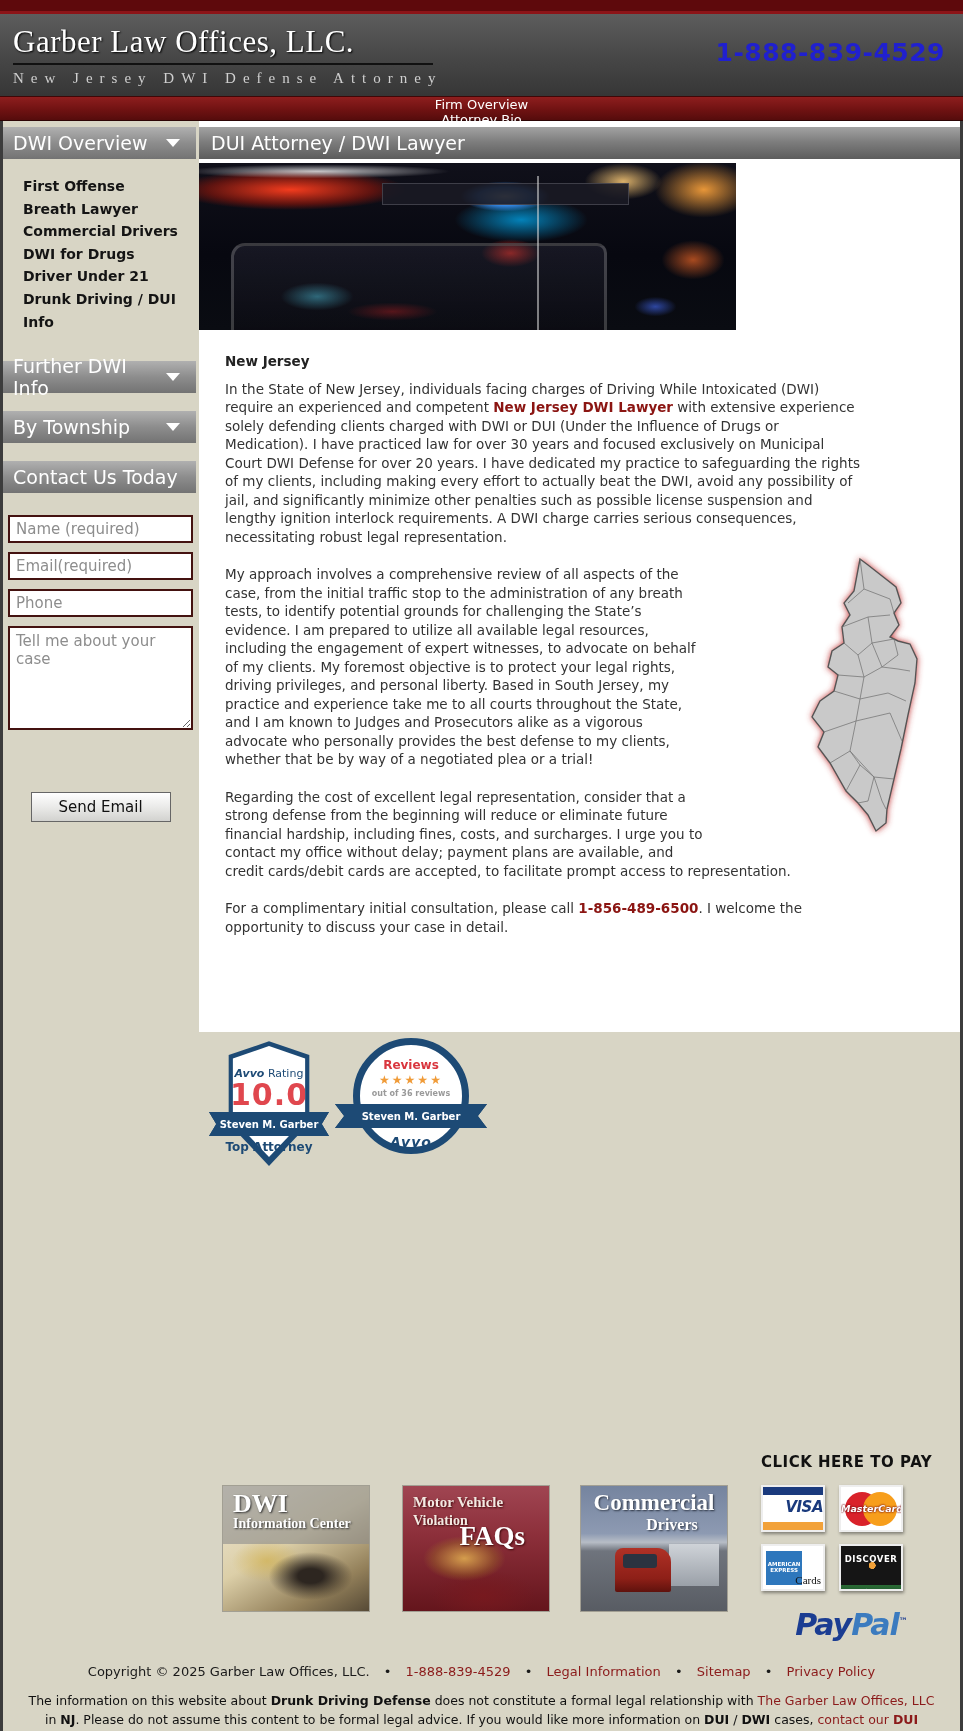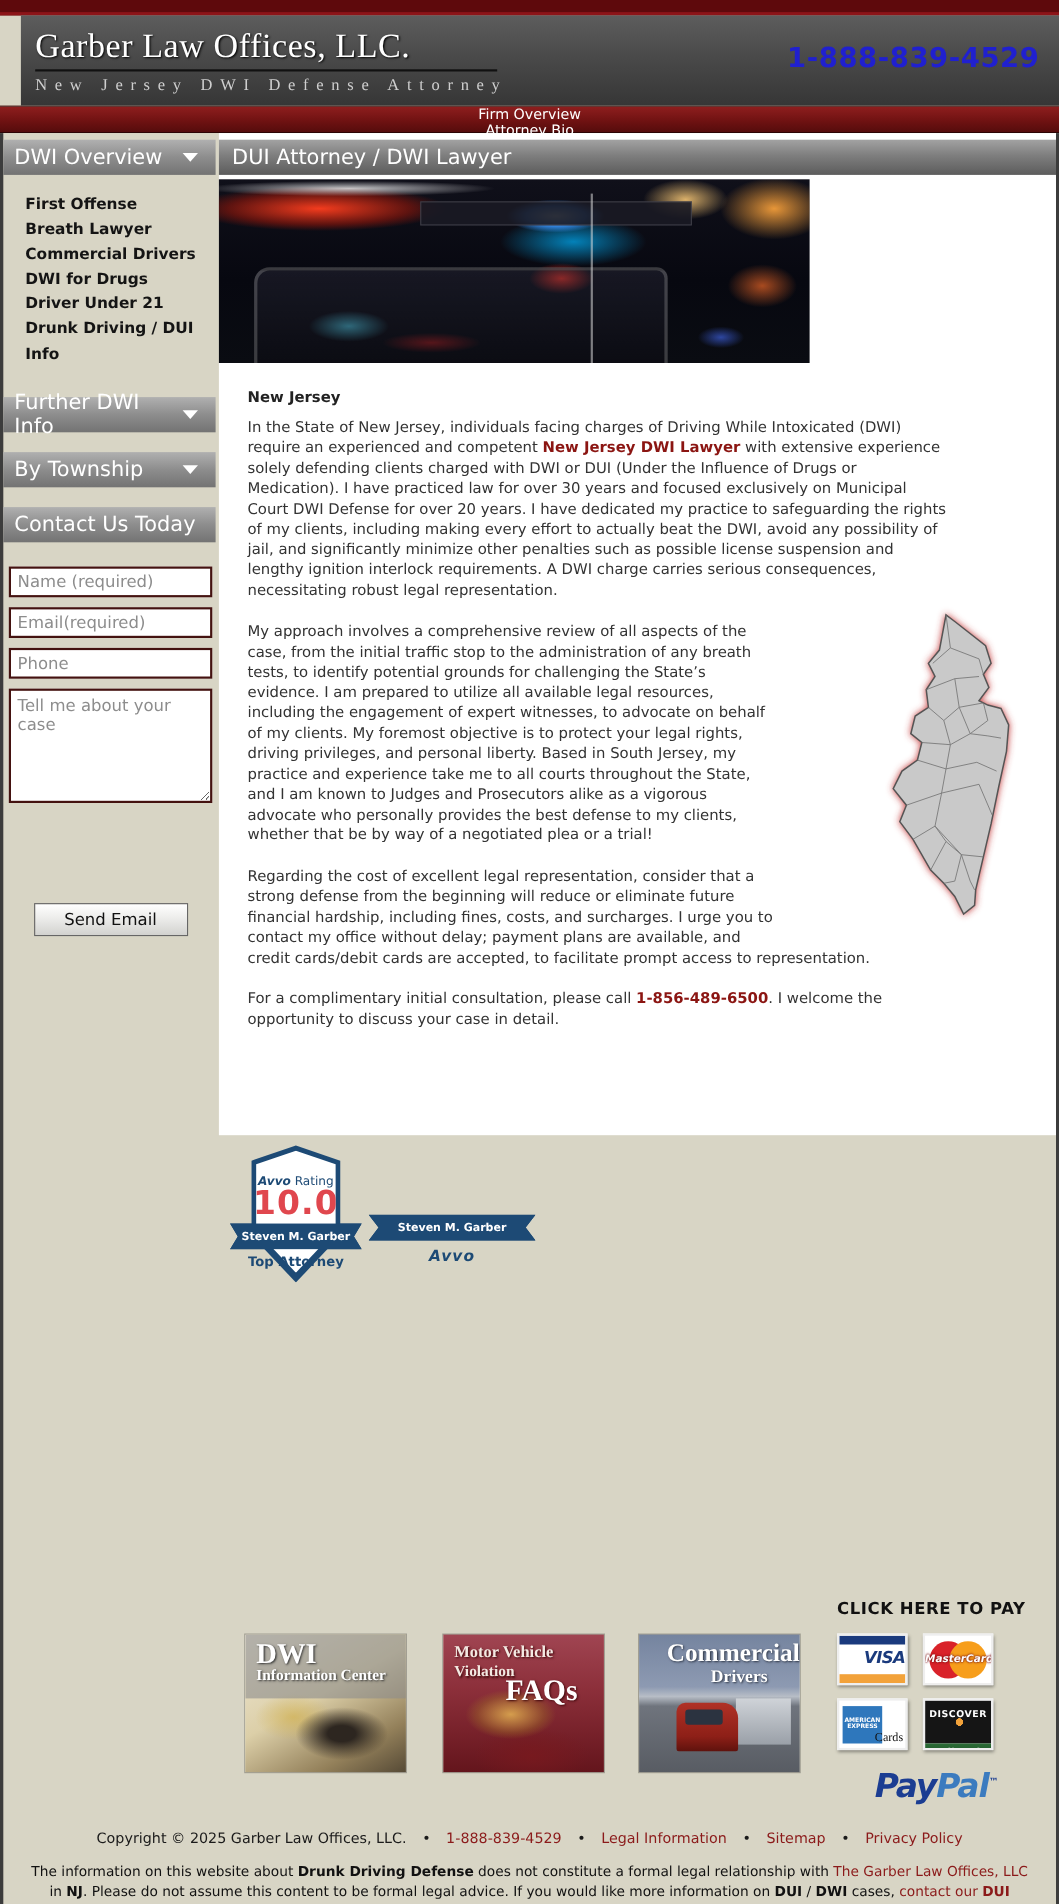--- a/index.html
+++ b/index.html
@@ -11,21 +11,20 @@
     width:963px; height:1731px;
     overflow:hidden;
   }
   
   .top-strip { height:14px; background:#5e090c; border-bottom:3px solid #8c1418; }
   
   .site-header {
     height:82px; position:relative;
     background:linear-gradient(180deg,#5d5d5d 0%,#4a4a4a 45%,#363636 100%);
     padding:10px 0 0 13px;
-    margin-left:19px;
   }
   .firm-name {
     font-family:"Liberation Serif","DejaVu Serif",serif;
     color:#fff; font-size:31px; font-weight:400; letter-spacing:.5px;
     display:inline-block; padding-bottom:3px; border-bottom:2px solid #111;
     width:420px; text-shadow:1px 1px 2px #000;
   }
   .tagline {
     font-family:"Liberation Serif","DejaVu Serif",serif;
     color:#cfcfcf; font-size:15px; letter-spacing:7px; margin-top:5px;
@@ -63,21 +62,21 @@
   .contact-form { padding:22px 3px 0 5px; }
   .contact-form input, .contact-form textarea {
     display:block; width:185px; background:#fff;
     border:2px solid #441210; margin-bottom:9px;
     font-family:"DejaVu Sans",sans-serif; font-size:15px; color:#333; padding:4px 6px;
   }
   .contact-form input { height:28px; }
   .contact-form textarea { height:104px; resize:vertical; }
   .contact-form ::placeholder { color:#8d8d8d; opacity:1; }
   .send-btn {
-    display:block; margin:91px auto 0 auto; width:140px; height:30px;
+    display:block; margin:62px auto 0 auto; width:140px; height:30px;
     background:linear-gradient(180deg,#ffffff 0%,#e8e8e6 55%,#d2d2cf 100%);
     border:1px solid #666; font-size:15px; color:#111; cursor:pointer;
     font-family:"DejaVu Sans",sans-serif;
   }
   
   .main-col { flex:1; background:#fff; margin-left:3px; padding-top:6px; }
   .page-title-bar {
     height:32px; display:flex; align-items:center;
     background:linear-gradient(180deg,#a2a2a2 0%,#7e7e7e 45%,#5c5c5c 100%);
     color:#fff; font-size:19px; padding-left:12px;
@@ -148,21 +147,21 @@
   .tile2 { left:400px;
     background:radial-gradient(ellipse 55px 30px at 42% 58%, rgba(222,170,80,.9), rgba(160,110,40,.4) 55%, transparent 75%),
                radial-gradient(ellipse 70px 35px at 55% 88%, rgba(120,25,30,.9), transparent 75%),
                linear-gradient(180deg,#a04552 0%,#8c2f3a 40%,#64151c 100%); }
   .tile2 .txt { padding:8px 16px 0 10px; }
   .tile2 .l1 { color:#f3e9e2; font-size:15px; font-weight:bold; text-shadow:1px 1px 2px #40090c; }
   .tile2 .l2 { color:#f3e9e2; font-size:14px; font-weight:bold; text-shadow:1px 1px 2px #40090c; display:inline-block; }
   .tile2 .big { color:#fff; font-size:27px; font-weight:bold; text-shadow:1px 1px 2px #40090c; float:right; margin:-8px 8px 0 0; }
   .tile3 { left:578px; font-family:"Liberation Serif","DejaVu Serif",serif;
     background:linear-gradient(180deg,#75849f 0%,#8d9ab2 38%,#b7bdc6 45%,#6f747d 52%,#585c63 100%); }
-  .tile3 .l1 { color:#fff; font-size:23px; font-weight:bold; text-align:right; margin-top:4px; text-shadow:1px 1px 2px #2c3443; }
+  .tile3 .l1 { color:#fff; font-size:23px; font-weight:bold; text-align:center; margin-top:4px; text-shadow:1px 1px 2px #2c3443; }
   .tile3 .l2 { color:#fff; font-size:16px; font-weight:bold; text-align:center; text-shadow:1px 1px 2px #2c3443;margin-left:36px; }
   .truck-cab { position:absolute; left:34px; top:62px; width:56px; height:44px; background:linear-gradient(180deg,#b03126 0%,#8d1f17 70%,#5f120d 100%); border-radius:8px 14px 2px 2px; }
   .truck-win { position:absolute; left:42px; top:68px; width:34px; height:14px; background:#2b3340; border-radius:3px; }
   .truck-trailer { position:absolute; left:88px; top:58px; width:50px; height:42px; background:linear-gradient(180deg,#cfd3d8,#9aa0a8); }
   .pay-box { position:absolute; left:758px; top:0; width:180px; }
   .pay-heading { font-size:15px; font-weight:bold; color:#111; letter-spacing:.5px; }
   .cards-grid { display:grid; grid-template-columns:64px 64px; grid-gap:12px 14px; margin-top:14px; }
   .card { width:64px; height:47px; background:#fff; border:2px solid #eee; box-shadow:1px 2px 3px rgba(0,0,0,.4); position:relative; overflow:hidden; cursor:pointer; }
   .card-visa .top { height:8px; background:#1a3a7d; }
   .card-visa .label { text-align:right; font-size:15px; font-weight:bold; font-style:italic; color:#1a3a7d; line-height:24px; letter-spacing:-.5px; }
@@ -302,20 +301,25 @@
       <div class="shield-inner">
         <div class="brand-line"><b>Avvo</b><span> Rating</span></div>
         <div class="shield-score">10.0</div>
       </div>
       <div class="ribbon" style="z-index:3;">Steven M. Garber</div>
       <div class="shield-title">Top Attorney</div>
     </div>
 
     <div class="badge-circle">
       <div class="ribbon"></div>
+      <div class="circle-body">
+        <div class="rev-title">Reviews</div>
+        <div class="stars">★★★★★</div>
+        <div class="outof">out of 36 reviews</div>
+      </div>
       <div class="ribbon" style="z-index:3;">Steven M. Garber</div>
       <div class="circle-brand">Avvo</div>
     </div>
   </div>
 
   <div class="big-spacer"></div>
 
   <div class="bottom-row">
     <div class="promo-tile tile1">
       <div class="band">

